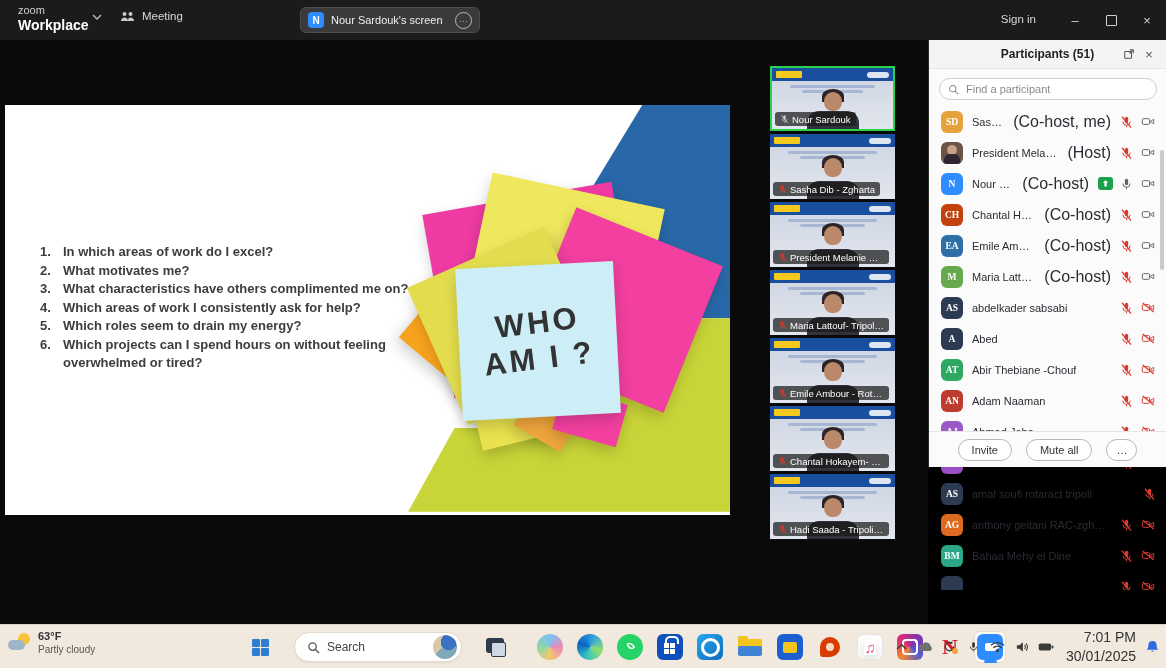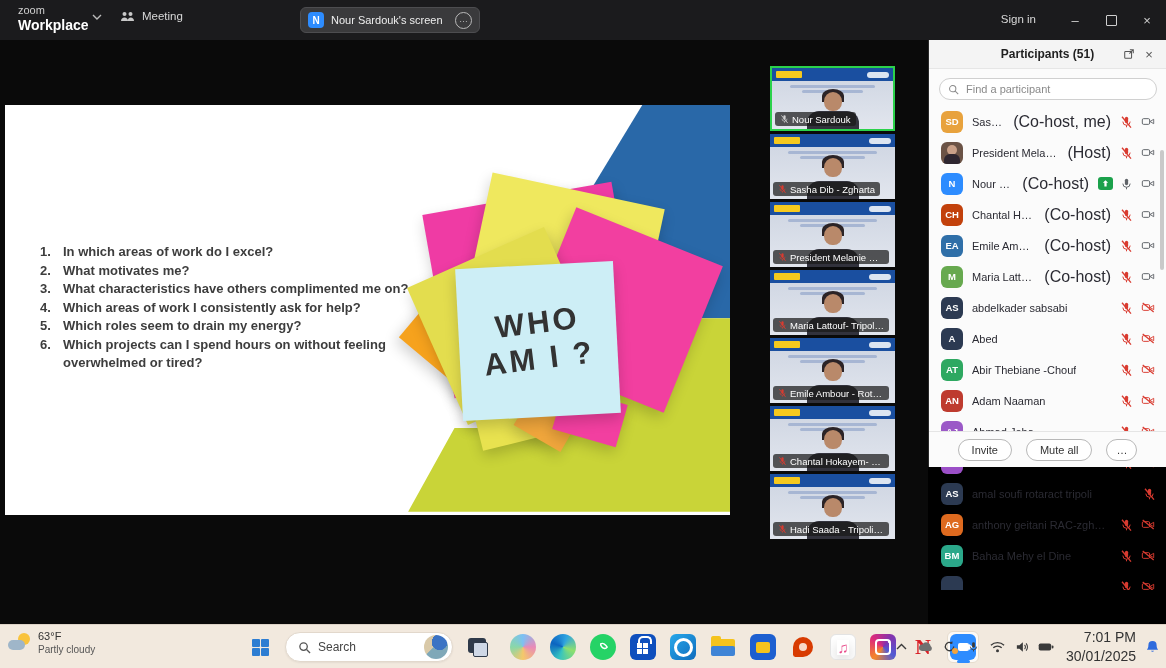--- a/index.html
+++ b/index.html
@@ -74,44 +74,44 @@
   #phead{position:absolute;left:0;top:0;right:0;height:28px;background:#f4f4f4;border-bottom:1px solid #e6e6e6;}
   #ptitle{position:absolute;left:0;right:0;top:7px;text-align:center;font-size:12px;font-weight:bold;color:#1f1f1f;}
   .phbtn{position:absolute;top:6px;width:18px;height:16px;display:flex;align-items:center;justify-content:center;color:#555;}
   #btn-popout{right:28px}#btn-panel-close{right:8px;font-size:13px;}
   #psearch{position:absolute;left:10px;top:38px;width:218px;height:22px;box-sizing:border-box;background:#fff;border:1px solid #d0d0d0;
            border-radius:12px;display:flex;align-items:center;gap:5px;padding:0 8px;}
   #psearch input{border:none;outline:none;flex:1;font-size:11px;color:#333;font-family:inherit;background:transparent;}
   #psearch input::placeholder{color:#8a8a8a;}
   #plist{position:absolute;left:0;top:66px;right:0;height:484px;overflow:hidden;}
   .prow{height:31px;display:flex;align-items:center;padding:0 10px 0 12px;gap:9px;}
-  .pavatar{width:22px;height:22px;border-radius:6px;flex:none;display:flex;align-items:center;justify-content:center;position:relative;overflow:hidden;}
+  .pavatar{width:22px;height:22px;border-radius:6px;flex:none;display:flex;align-items:center;justify-content:center;position:relative;overflow:hidden;font-family:Liberation Serif, serif;}
   .pinit{color:#fff;font-size:9.5px;font-weight:bold;}
   .pavatar.photo::before{content:"";position:absolute;left:6px;top:3px;width:10px;height:10px;border-radius:50%;background:#c9a088;}
   .pavatar.photo::after{content:"";position:absolute;left:3px;top:12px;width:16px;height:12px;border-radius:6px 6px 0 0;background:#2e2630;}
   .pname{font-size:11px;color:#2b2b33;white-space:nowrap;overflow:hidden;text-overflow:ellipsis;flex:0 1 auto;}
   .prole{font-size:16px;color:#2b2b33;white-space:nowrap;flex:none;}
   .picons{margin-left:auto;display:flex;align-items:center;gap:7px;flex:none;}
   .share-badge{width:15px;height:13px;border-radius:3px;background:#1ba14b;display:flex;align-items:center;justify-content:center;}
   #pscroll{position:absolute;right:2px;top:110px;width:4px;height:120px;border-radius:2px;background:#c9c9c9;}
   #pfoot{position:absolute;left:0;right:0;bottom:0;height:35px;border-top:1px solid #e5e5e5;background:#fbfbfb;
          display:flex;align-items:center;justify-content:center;gap:14px;}
   .fbtn{height:22px;padding:0 13px;border:1px solid #b8b8b8;border-radius:11px;background:#fff;font-size:11px;color:#333;
         display:flex;align-items:center;font-family:inherit;}
   .fbtn.more{padding:0 9px;}
 
   
   #taskbar{position:absolute;left:0;bottom:0;width:1166px;height:43px;background:#f2e9de;border-top:1px solid #ddd2c6;}
   #tb-weather{position:absolute;left:8px;top:5px;display:flex;align-items:center;gap:6px;}
   .wicon{position:relative;width:24px;height:22px;}
   .wsun{position:absolute;left:10px;top:1px;width:12px;height:12px;border-radius:50%;background:#f9c33c;}
   .wcloud{position:absolute;left:0;top:8px;width:17px;height:10px;border-radius:6px;background:#9fb6c9;}
-  .wt1{font-size:11px;color:#333;font-weight:normal;line-height:1.25;}
+  .wt1{font-size:11px;color:#333;font-weight:bold;line-height:1.25;}
   .wt2{font-size:10px;color:#555;line-height:1.2;}
-  #tb-center{position:absolute;left:244px;top:6px;display:flex;align-items:center;gap:9px;}
+  #tb-center{position:absolute;left:244px;top:6px;display:flex;align-items:center;gap:18px;}
   .startgrid{width:17px;height:17px;display:grid;grid-template-columns:8px 8px;grid-template-rows:8px 8px;gap:1px;}
   .startgrid span{background:#2d7dd2;border-radius:1px;}
   #tb-search{width:168px;height:30px;background:#fff;border:1px solid #e2d8cc;border-radius:15px;display:flex;align-items:center;
              gap:7px;padding:0 4px 0 12px;box-sizing:border-box;box-shadow:0 1px 2px rgba(0,0,0,.06);}
   #tb-search .stext{font-size:12px;color:#444;flex:1;}
   .bingpic{width:24px;height:24px;border-radius:50%;background:
      radial-gradient(circle at 65% 30%,#3b73c4 0 34%,transparent 35%),
      linear-gradient(135deg,#d9c9a8 0 45%,#7fa8b8 46% 100%);}
   .taskview{width:24px;height:24px;position:relative;}
   .taskview::before{content:"";position:absolute;left:2px;top:3px;width:18px;height:15px;background:#2f3a4a;border-radius:3px;}

